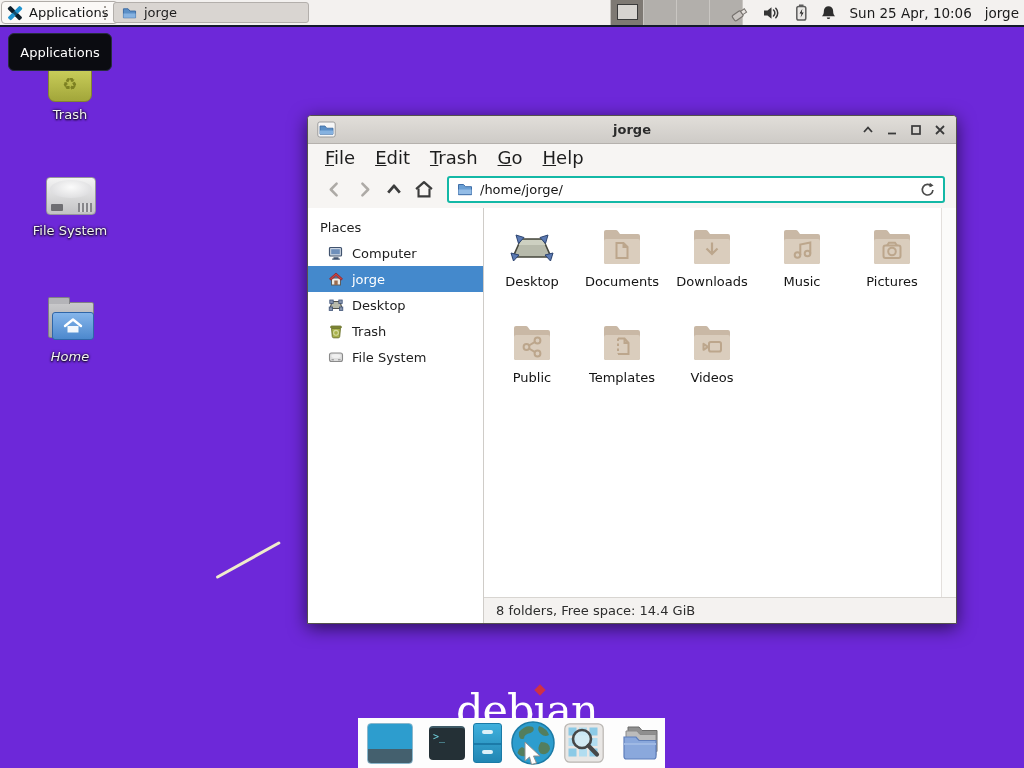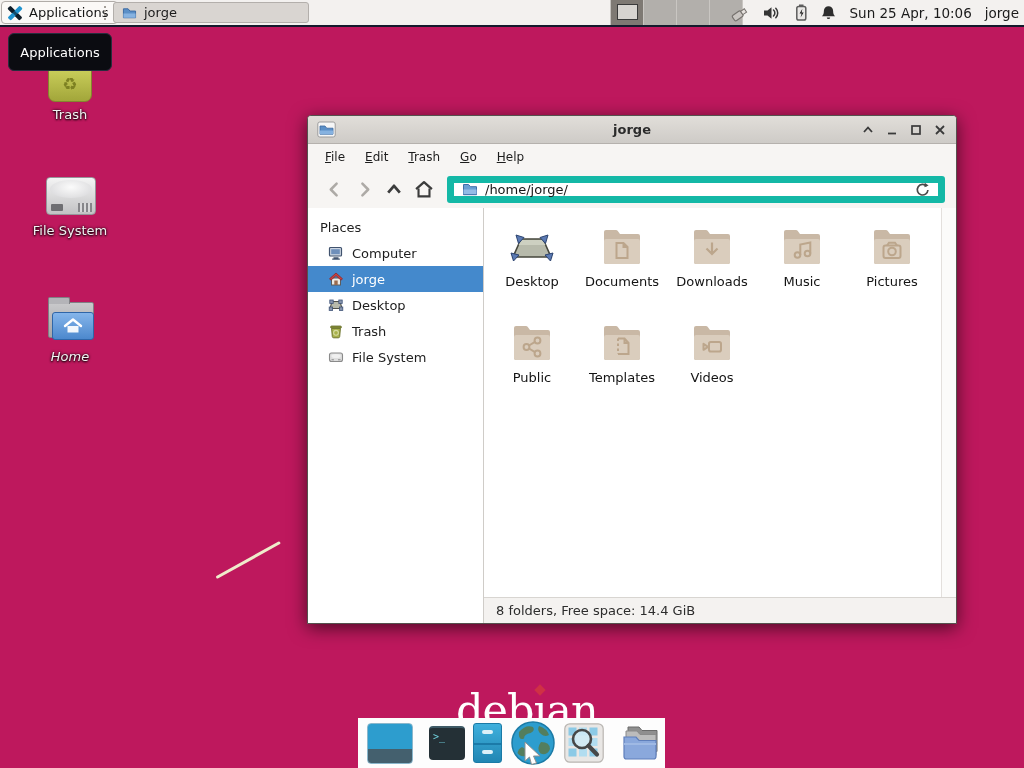--- a/index.html
+++ b/index.html
@@ -1,18 +1,18 @@
 <!DOCTYPE html>
 <html><head>
 <meta charset="utf-8">
 <style>
   * { margin:0; padding:0; box-sizing:border-box; }
   html,body { width:1024px; height:768px; }
   body { font-family:"DejaVu Sans","Liberation Sans",sans-serif; overflow:hidden; }
-  .screen { position:absolute; left:0; top:0; width:1024px; height:768px; background:#be185d; overflow:hidden;padding-left:48px; }
+  .screen { position:absolute; left:0; top:0; width:1024px; height:768px; background:#6d28d9; overflow:hidden;padding-left:48px; }
 
   
   .top-panel { position:absolute; left:0; top:0; width:1024px; height:27px; background:#f3f1ef; border-bottom:2px solid #141a2c; }
   .apps-button { position:absolute; left:1px; top:1px; height:23px; display:flex; align-items:center; gap:5px; padding:0 9px 0 4px; background:#fbf9f7; border:1px solid #b0aca8; border-radius:4px; cursor:default; }
   .apps-button .label { font-size:13px; color:#161616; }
   .panel-grip { position:absolute; left:104px; top:6px; height:14px; width:5px; border-left:2px dotted #a39e98; }
   .task-button { position:absolute; left:113px; top:2px; width:196px; height:21px; background:#d9d5d1; border:1px solid #b3afab; border-radius:3px; display:flex; align-items:center; gap:7px; padding:0 8px; }
   .task-button .label { font-size:13px; color:#1c1c1c; }
   .pager { position:absolute; left:610px; top:0; width:133px; height:25px; display:flex; border-left:1px solid #c6c3bf; }
   .ws { flex:1; background:#b2afab; border-right:1px solid #c9c6c2; position:relative; }
@@ -46,25 +46,25 @@
   
   .artifact-line { position:absolute; left:217px; top:576px; width:73px; height:3px; background:#efeccb; border-radius:2px; transform:rotate(-29deg); transform-origin:left bottom; }
 
   
   .window { position:absolute; left:307px; top:115px; width:650px; height:509px; background:#f7f5f3; border:1px solid #55524e; border-radius:4px 4px 0 0; box-shadow:0 4px 18px rgba(0,0,0,.6); z-index:20; }
   .titlebar { position:absolute; left:0; top:0; right:0; height:28px; background:linear-gradient(#e1ded9,#cecbc7); border-bottom:1px solid #b5b1ad; border-radius:3px 3px 0 0; display:flex; align-items:center; padding:0 9px; }
   .title-text { position:absolute; left:0; right:0; text-align:center; font-size:13px; font-weight:bold; color:#2b2b2b; }
   .win-controls { position:absolute; right:9px; top:0; height:28px; display:flex; align-items:center; gap:9px; }
   .win-btn { width:15px; height:15px; display:flex; align-items:center; justify-content:center; }
   .menubar { position:absolute; left:0; top:28px; right:0; height:26px; background:#f7f5f3; display:flex; align-items:center; padding-left:8px; gap:2px; }
-  .menu-item { display:inline-block; font-size:12px; color:#1d1d1d; padding:4px 9px; }
+  .menu-item { display:inline-block; font-size:18px; color:#1d1d1d; padding:4px 9px; }
   .menu-item::first-letter { text-decoration:underline; }
   .toolbar { position:absolute; left:0; top:54px; right:0; height:38px; background:#f7f5f3; display:flex; align-items:center; padding:0 11px; }
   .nav-btn { width:30px; height:28px; display:flex; align-items:center; justify-content:center; }
-  .pathbar { flex:1; height:27px; margin-left:8px; background:#ffffff; border:7px solid #14b8a6; border-radius:3px; display:flex; align-items:center; gap:7px; padding:0 8px; }
+  .pathbar { flex:1; height:27px; margin-left:8px; background:#ffffff; border:2px solid #14b8a6; border-radius:3px; display:flex; align-items:center; gap:7px; padding:0 8px; }
   .path-text { flex:1; font-size:13px; color:#141414; }
   .window-body { position:absolute; left:0; top:92px; right:0; bottom:0; display:flex; background:#ffffff; }
   .sidebar { width:176px; background:#ffffff; border-right:1px solid #cfccc8; padding-top:6px; overflow:hidden; }
   .side-header { font-size:13px; font-weight:normal; color:#1d1d1d; padding:6px 10px 5px 12px; }
   .side-item { display:flex; align-items:center; gap:8px; padding:4px 6px 4px 20px; height:26px; font-size:13px; color:#1d1d1d; }
   .side-item.selected { background:#4489cc; color:#ffffff; }
   .main-pane { flex:1; display:flex; flex-direction:column; position:relative; }
   .fileview { flex:1; position:relative; background:#ffffff; }
   .file-grid { display:grid; grid-template-columns:repeat(5,90px); grid-auto-rows:96px; padding:16px 0 0 3px; }
   .file-cell { display:flex; flex-direction:column; align-items:center; }

